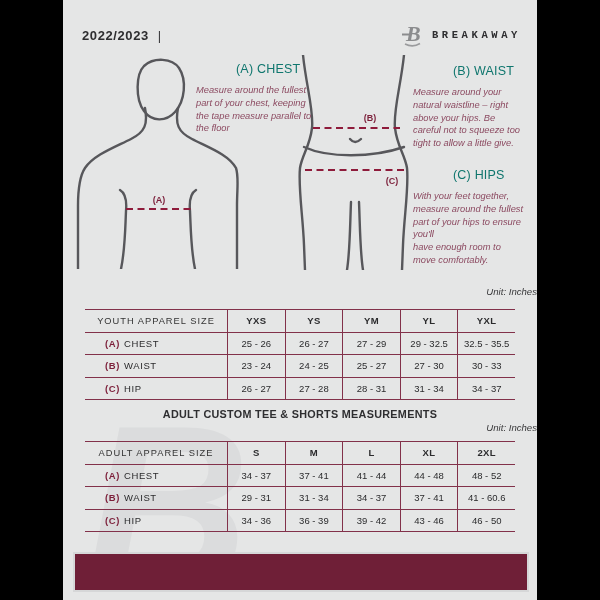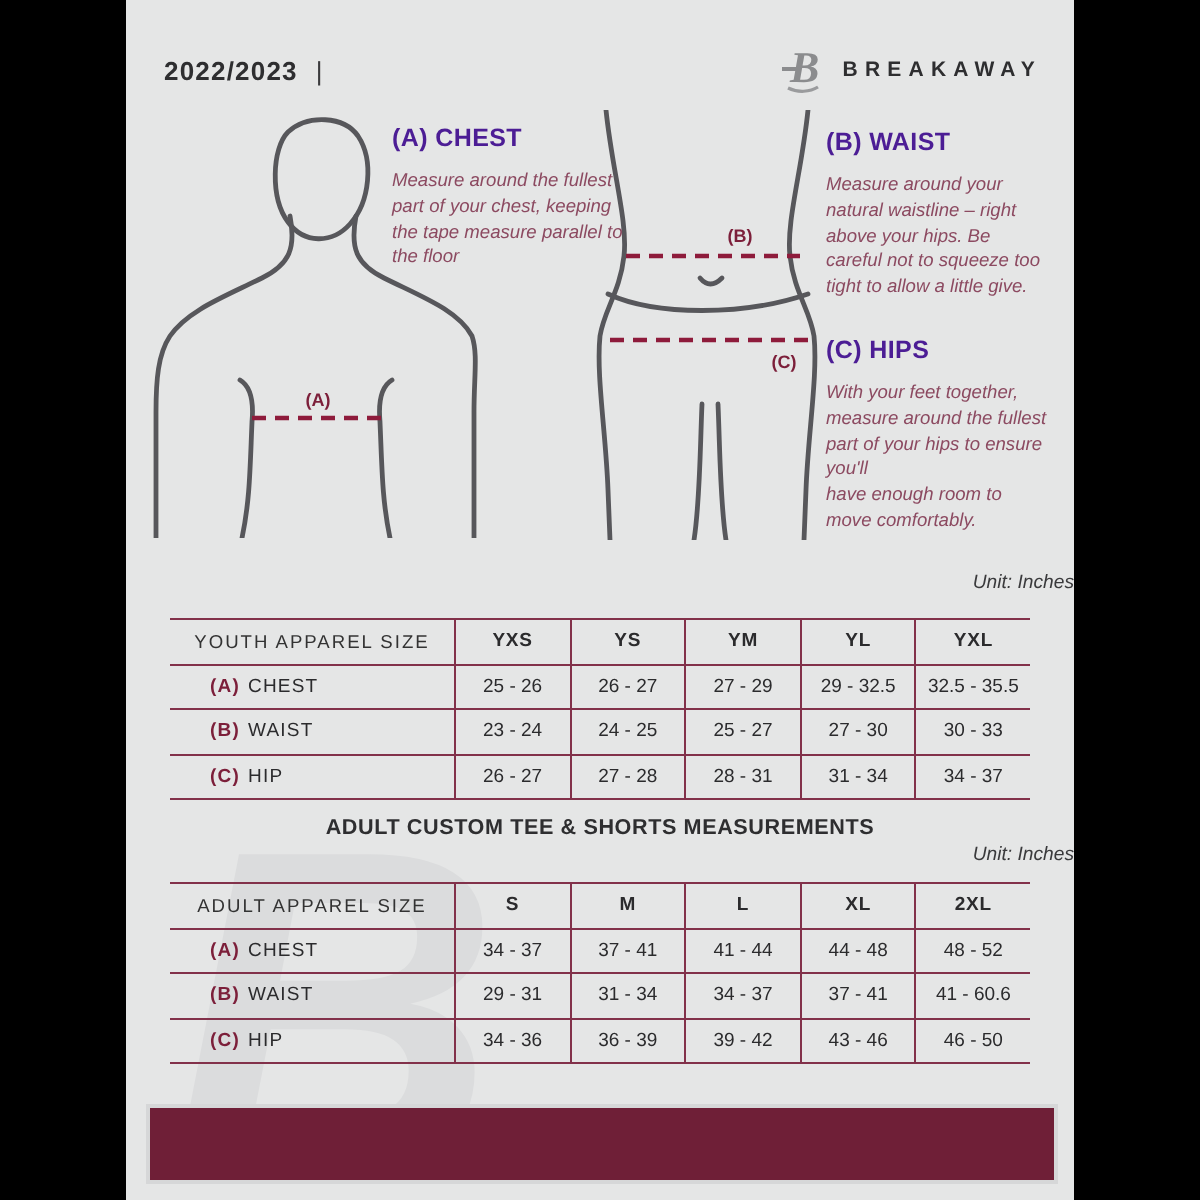--- a/index.html
+++ b/index.html
@@ -15,31 +15,31 @@
     background:#e5e6e6; overflow:hidden;
   }
   
   .hdr {
     position:absolute; top:22px; left:19px; right:16px;
     display:flex; justify-content:space-between; align-items:center; z-index:2;
   }
   .hdr-title { font-weight:bold; font-size:13px; letter-spacing:.6px; color:#2e2e30; display:flex; align-items:flex-end; }
   .hdr-sep { margin:0 9px; font-weight:normal; color:#3a3a3c; font-size:13px; }
   .brand { display:flex; align-items:center; gap:7px; }
-  .brand-name { font-weight:bold; font-size:10.5px; letter-spacing:3.6px; color:#2e2e30; }
+  .brand-name { font-weight:bold; font-size:10.5px; letter-spacing:3.6px; color:#2e2e30;font-family:Liberation Mono, monospace; }
   
   svg { display:block; }
   .fig-stroke { fill:none; stroke:#57575b; stroke-width:2.4; stroke-linecap:round; }
   .dash { fill:none; stroke:#8e1b3b; stroke-width:2.2; stroke-dasharray:7 4.5; }
   .fig-label { font-family:"Liberation Sans",sans-serif; font-weight:bold; font-size:9px; fill:#7c1f3a; }
   .fig-upper { position:absolute; left:12px; top:57px; z-index:1; }
   .fig-lower { position:absolute; left:217px; top:55px; z-index:1; }
   
   .instr { position:absolute; z-index:1; }
-  .instr h3 { font-size:12.5px; font-weight:bold; color:#4c1d95; margin-bottom:8px; letter-spacing:.2px; }
+  .instr h3 { font-size:12.5px; font-weight:normal; color:#0f766e; margin-bottom:8px; letter-spacing:.2px;margin-left:40px; }
   .instr p { font-size:9.3px; font-style:italic; color:#8c4a61; line-height:1.38; white-space:pre-line; }
   .instr-chest { left:133px; top:62px; width:116px; }
   .instr-waist { left:350px; top:64px; width:112px; }
   .instr-hips  { left:350px; top:168px; width:112px; }
   
   .sec-title { position:absolute; left:0; width:100%; text-align:center; font-weight:bold;
                font-size:10.8px; color:#2e2e30; letter-spacing:.3px; z-index:1; }
   .sec-unit  { position:absolute; left:0; width:100%; text-align:right; font-style:italic;
                font-size:9.6px; color:#3a3a3c; z-index:1; }
   

